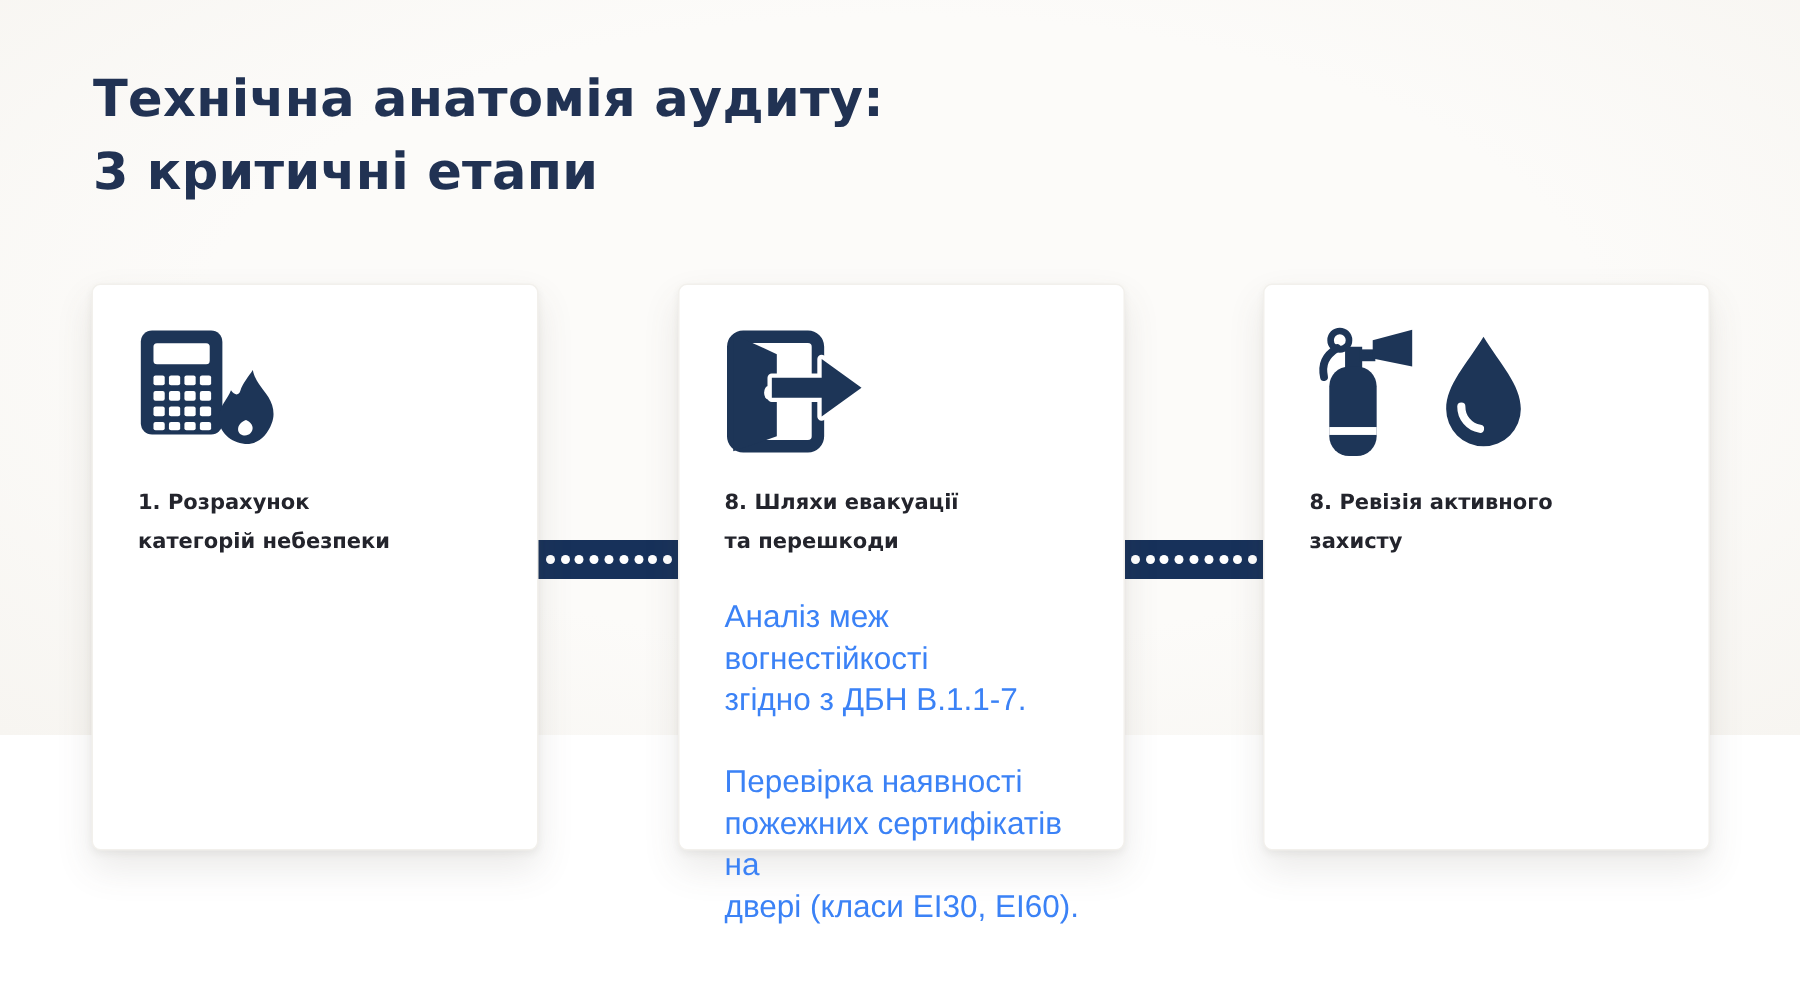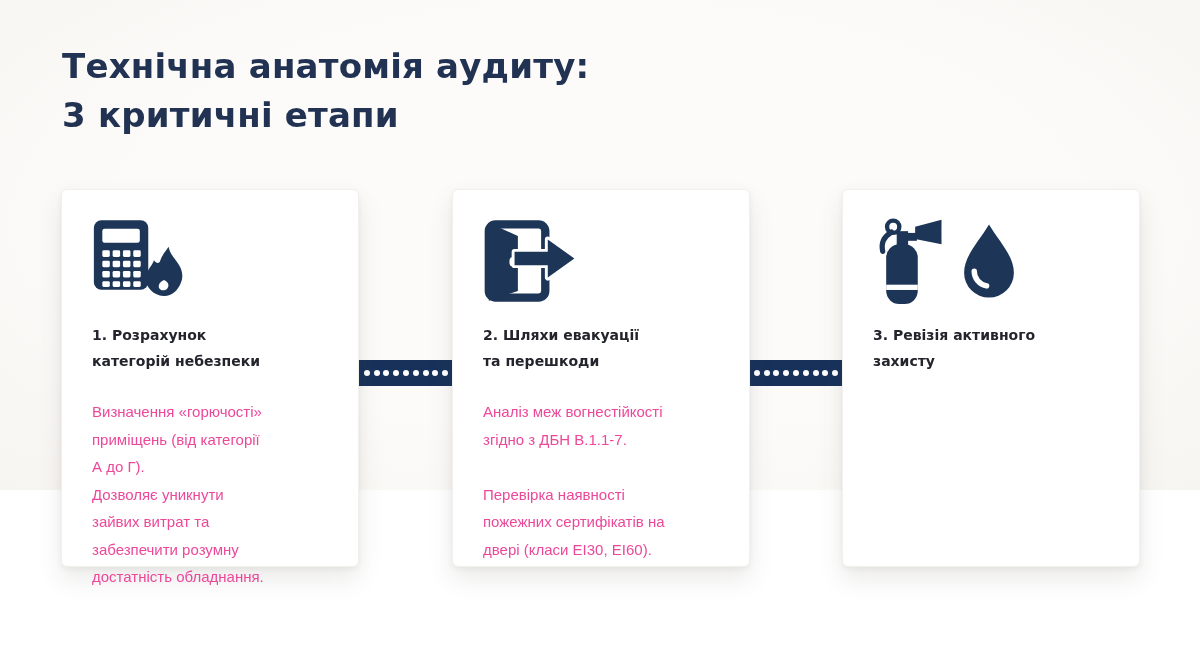--- a/index.html
+++ b/index.html
@@ -30,21 +30,21 @@
   .card.c2 { left:452px; }
   .card.c3 { left:842px; }
   .icon-row { height:104px; display:flex; align-items:flex-start; }
   .card-heading {
     font-family:"DejaVu Sans", sans-serif;
     font-weight:700; font-size:14px; line-height:26px;
     color:#23242c; white-space:pre-line;
   }
   .card-body {
     margin-top:24px;
-    font-size:15px; line-height:27.5px; color:#ec4899;
+    font-size:21px; line-height:27.5px; color:#3b82f6;
     white-space:pre-line;
   }
   .connector {
     position:absolute; top:360px; height:26px; z-index:1;
     background:#17315a;
     display:flex; align-items:center; justify-content:space-evenly;
     padding:0 3px;
   }
   .connector.k1 { left:357px; width:98px; }
   .connector.k2 { left:747px; width:98px; }
@@ -86,27 +86,20 @@
         </svg>
       </span>
       <span style="margin:28px 0 0 -8px">
         <svg width="40" height="56" viewBox="0 0 44 60">
           <path fill="#1d3557" fill-rule="evenodd" d="M27 0c1.5 8 7 13 11.5 20 3.5 5.8 5 12.5 2.3 19.2C37.4 48.6 30 54.8 21.3 54.2 11 53.4 2 45.4 2 35.2c0-8.8 6.6-13.6 9-20.4 2.2 3.4 5.6 4.4 6.8.6C19.6 9.6 24 4.6 27 0Zm-5 36.6c4.8 2 6.4 6.2 3.2 9.8-1.6 1.8-5 2.2-7.2.6-3.4-2.6-2-8.2 4-10.4Z"></path>
         </svg>
       </span>
     </div>
     <h2 class="card-heading">1. Розрахунок
 категорій небезпеки</h2>
-    <p class="card-body">Визначення «горючості»
-приміщень (від категорії
-А до Г).
-Дозволяє уникнути
-зайвих витрат та
-забезпечити розумну
-достатність обладнання.</p>
   </div>
 
   <div class="connector k1">
     <span class="dot"></span>
       <span class="dot"></span>
       <span class="dot"></span>
       <span class="dot"></span>
       <span class="dot"></span>
       <span class="dot"></span>
       <span class="dot"></span>
@@ -118,21 +111,21 @@
     <div class="icon-row">
       <span style="margin-top:2px">
         <svg width="98" height="82" viewBox="0 0 118 98">
           <rect x="7" y="5" width="68" height="88" rx="8" fill="#ffffff" stroke="#1d3557" stroke-width="10"></rect>
           <path fill="#1d3557" d="M7 3 42 19 v66 L7 97 Z"></path>
           <ellipse cx="35" cy="50" rx="3.2" ry="5.5" fill="#ffffff"></ellipse>
           <path d="M38 38 h40 v-15 l32 23 -32 23 v-15 h-40 z" fill="#1d3557" stroke="#ffffff" stroke-width="7" stroke-linejoin="round" paint-order="stroke"></path>
         </svg>
       </span>
     </div>
-    <h2 class="card-heading">2. Шляхи евакуації
+    <h2 class="card-heading">8. Шляхи евакуації
 та перешкоди</h2>
     <p class="card-body">Аналіз меж вогнестійкості
 згідно з ДБН В.1.1-7.
 
 Перевірка наявності
 пожежних сертифікатів на
 двері (класи EI30, EI60).</p>
   </div>
 
   <div class="connector k2">
@@ -160,17 +153,17 @@
           <rect x="15" y="76" width="36" height="6" fill="#ffffff"></rect>
         </svg>
       </span>
       <span style="margin:4px 0 0 16px">
         <svg width="56" height="78" viewBox="0 0 72 98">
           <path fill="#1d3557" d="M36 2 C50 25 68 43 68 64 A32 32 0 0 1 4 64 C4 43 22 25 36 2 Z"></path>
           <path d="M17 62 A19 19 0 0 0 33 81" fill="none" stroke="#ffffff" stroke-width="7" stroke-linecap="round"></path>
         </svg>
       </span>
     </div>
-    <h2 class="card-heading">3. Ревізія активного
+    <h2 class="card-heading">8. Ревізія активного
 захисту</h2>
   </div>
 
 </div>
 
 </body></html>

